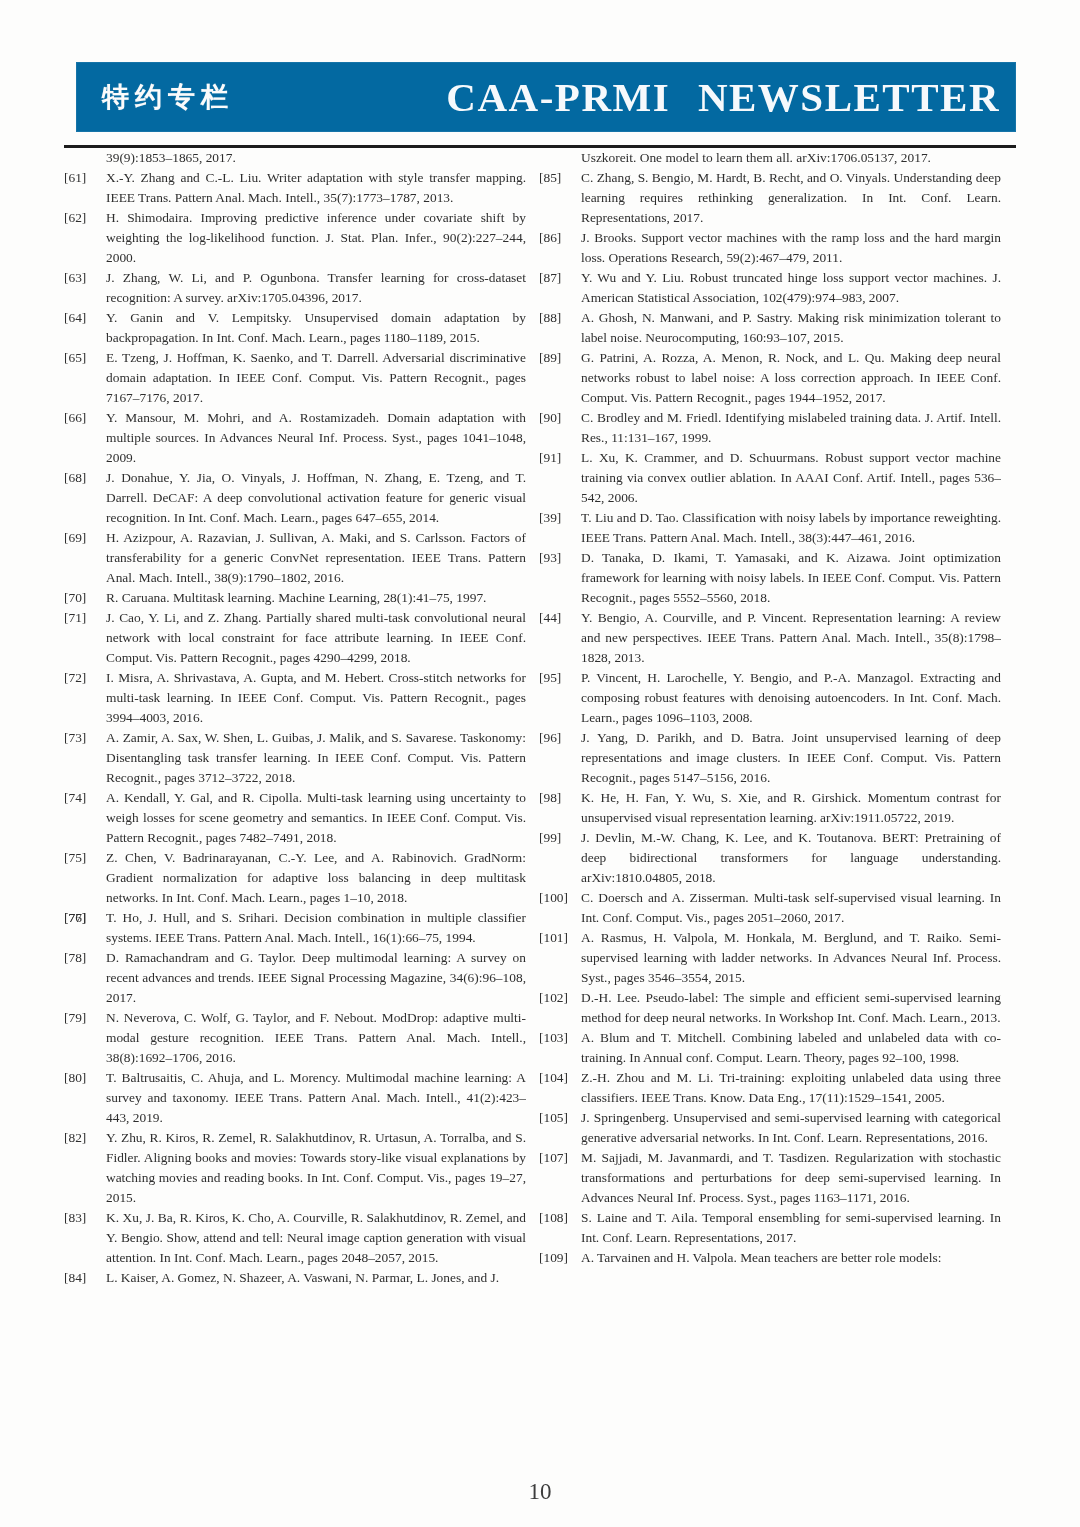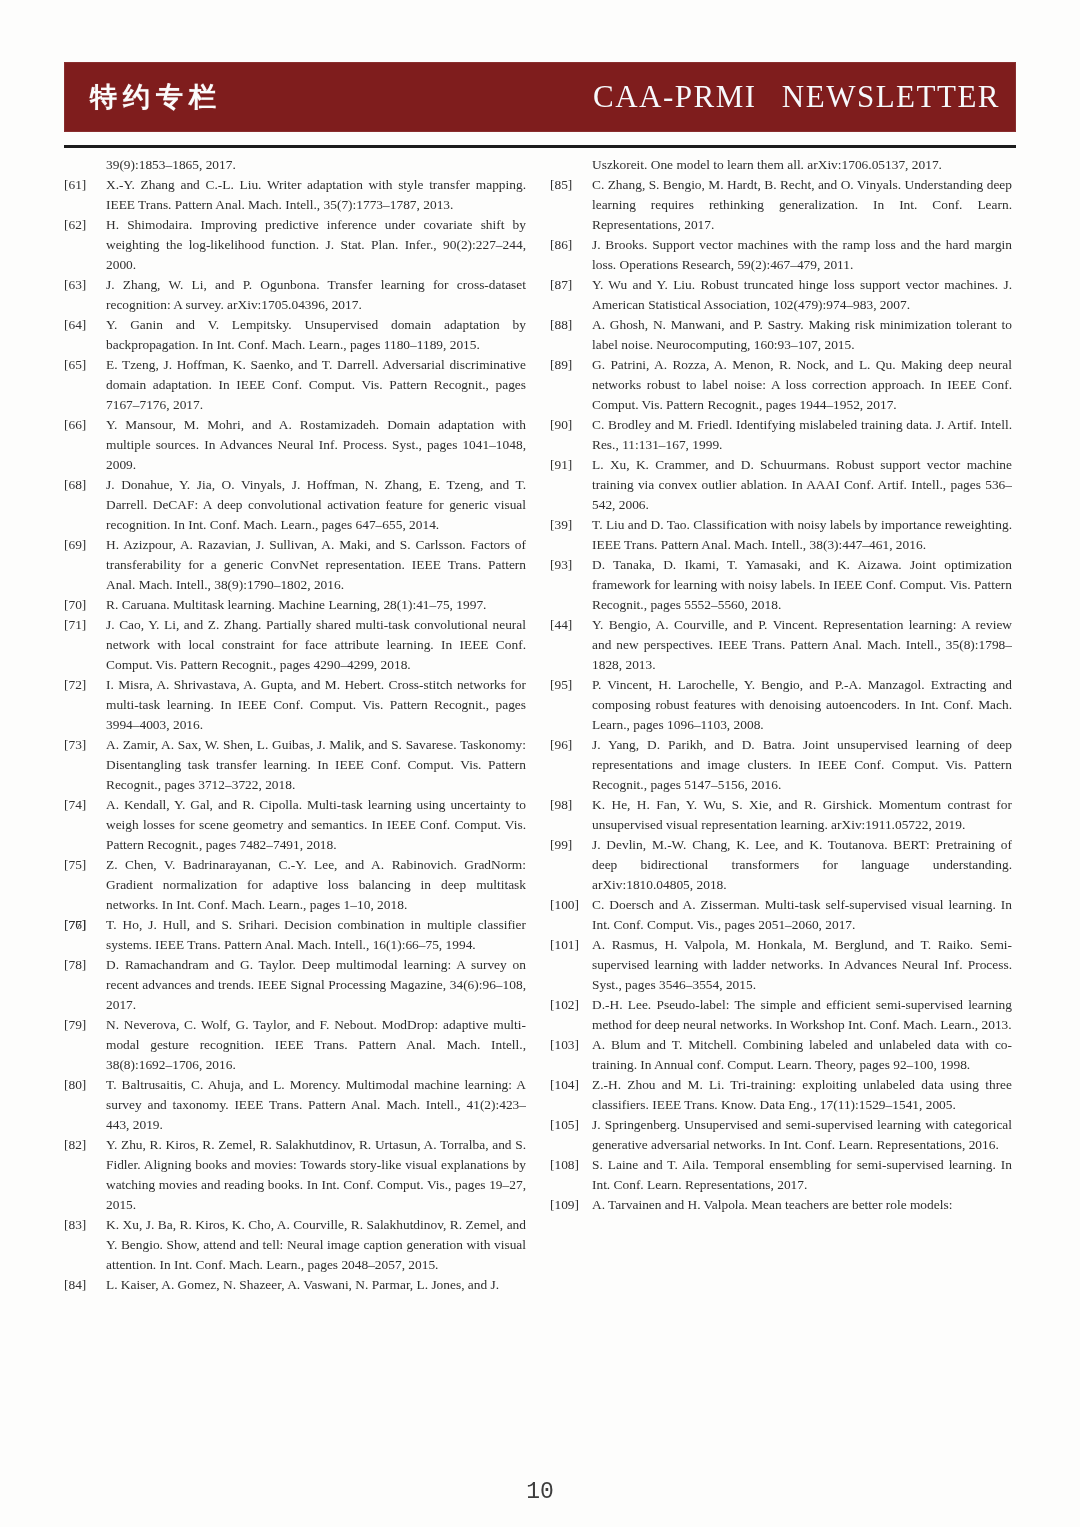--- a/index.html
+++ b/index.html
@@ -11,51 +11,51 @@
     position:relative;
     overflow:hidden;
   }
   .page {
     position:absolute; inset:0;
     background:#fdfdfc;
     padding:62px 64px 0 64px;
   }
   .header-band {
     height:70px;
-    background:#7f1d1d;
+    background:#0369a1;
     display:flex;
     align-items:center;
     justify-content:space-between;
     padding:0 16px 0 26px;
     box-shadow:inset 0 0 0 1px rgba(255,255,255,0.08);
+    margin-left:12px;
   }
   .header-left {
     color:#fbfbfb;
     font-family:"Liberation Sans","DejaVu Sans",sans-serif;
     font-weight:bold;
     font-size:27px;
     letter-spacing:6px;
     text-shadow:0 0 1px rgba(255,255,255,0.4);
   }
   .header-right {
     color:#f6f9fc;
-    font-size:31px;
+    font-size:41px;
     letter-spacing:1.5px;
     word-spacing:16px;
-    font-weight:normal;
+    font-weight:bold;
   }
   .header-rule {
     height:3px;
     background:#1c1c1c;
     margin-top:13px;
   }
   .columns {
     display:flex;
-    gap:24px;
-    margin-top:7px;
+    gap:13px;
   }
   .column {
     width:462px;
     font-size:13.4px;
     line-height:20px;
   }
   .ref {
     position:relative;
     padding-left:42px;
     text-align:justify;
@@ -69,21 +69,20 @@
     padding-left:42px;
     text-align:left;
   }
   .page-number {
     position:absolute;
     bottom:22px;
     left:0; right:0;
     text-align:center;
     font-size:23px;
     color:#3d3d3d;
-    font-family:Liberation Mono, monospace;
   }
 </style>
 </head>
 <body>
 
 <div class="page">
 
   <div class="header-band">
     <span class="header-left">特约专栏</span>
     <span class="header-right">CAA-PRMI NEWSLETTER</span>
@@ -132,20 +131,21 @@
         <div class="ref"><span class="ref-num">[95]</span><span class="ref-text">P. Vincent, H. Larochelle, Y. Bengio, and P.-A. Manzagol. Extracting and composing robust features with denoising autoencoders. In Int. Conf. Mach. Learn., pages 1096–1103, 2008.</span></div>
         <div class="ref"><span class="ref-num">[96]</span><span class="ref-text">J. Yang, D. Parikh, and D. Batra. Joint unsupervised learning of deep representations and image clusters. In IEEE Conf. Comput. Vis. Pattern Recognit., pages 5147–5156, 2016.</span></div>
         <div class="ref"><span class="ref-num">[98]</span><span class="ref-text">K. He, H. Fan, Y. Wu, S. Xie, and R. Girshick. Momentum contrast for unsupervised visual representation learning. arXiv:1911.05722, 2019.</span></div>
         <div class="ref"><span class="ref-num">[99]</span><span class="ref-text">J. Devlin, M.-W. Chang, K. Lee, and K. Toutanova. BERT: Pretraining of deep bidirectional transformers for language understanding. arXiv:1810.04805, 2018.</span></div>
         <div class="ref"><span class="ref-num">[100]</span><span class="ref-text">C. Doersch and A. Zisserman. Multi-task self-supervised visual learning. In Int. Conf. Comput. Vis., pages 2051–2060, 2017.</span></div>
         <div class="ref"><span class="ref-num">[101]</span><span class="ref-text">A. Rasmus, H. Valpola, M. Honkala, M. Berglund, and T. Raiko. Semi-supervised learning with ladder networks. In Advances Neural Inf. Process. Syst., pages 3546–3554, 2015.</span></div>
         <div class="ref"><span class="ref-num">[102]</span><span class="ref-text">D.-H. Lee. Pseudo-label: The simple and efficient semi-supervised learning method for deep neural networks. In Workshop Int. Conf. Mach. Learn., 2013.</span></div>
         <div class="ref"><span class="ref-num">[103]</span><span class="ref-text">A. Blum and T. Mitchell. Combining labeled and unlabeled data with co-training. In Annual conf. Comput. Learn. Theory, pages 92–100, 1998.</span></div>
         <div class="ref"><span class="ref-num">[104]</span><span class="ref-text">Z.-H. Zhou and M. Li. Tri-training: exploiting unlabeled data using three classifiers. IEEE Trans. Know. Data Eng., 17(11):1529–1541, 2005.</span></div>
         <div class="ref"><span class="ref-num">[105]</span><span class="ref-text">J. Springenberg. Unsupervised and semi-supervised learning with categorical generative adversarial networks. In Int. Conf. Learn. Representations, 2016.</span></div>
+        <div class="ref"><span class="ref-num">[107]</span><span class="ref-text">M. Sajjadi, M. Javanmardi, and T. Tasdizen. Regularization with stochastic transformations and perturbations for deep semi-supervised learning. In Advances Neural Inf. Process. Syst., pages 1163–1171, 2016.</span></div>
         <div class="ref"><span class="ref-num">[108]</span><span class="ref-text">S. Laine and T. Aila. Temporal ensembling for semi-supervised learning. In Int. Conf. Learn. Representations, 2017.</span></div>
         <div class="ref"><span class="ref-num">[109]</span><span class="ref-text">A. Tarvainen and H. Valpola. Mean teachers are better role models:</span></div>
       </div>
   </div>
 
   <div class="page-number">10</div>
 
 </div>
 
 </body></html>

